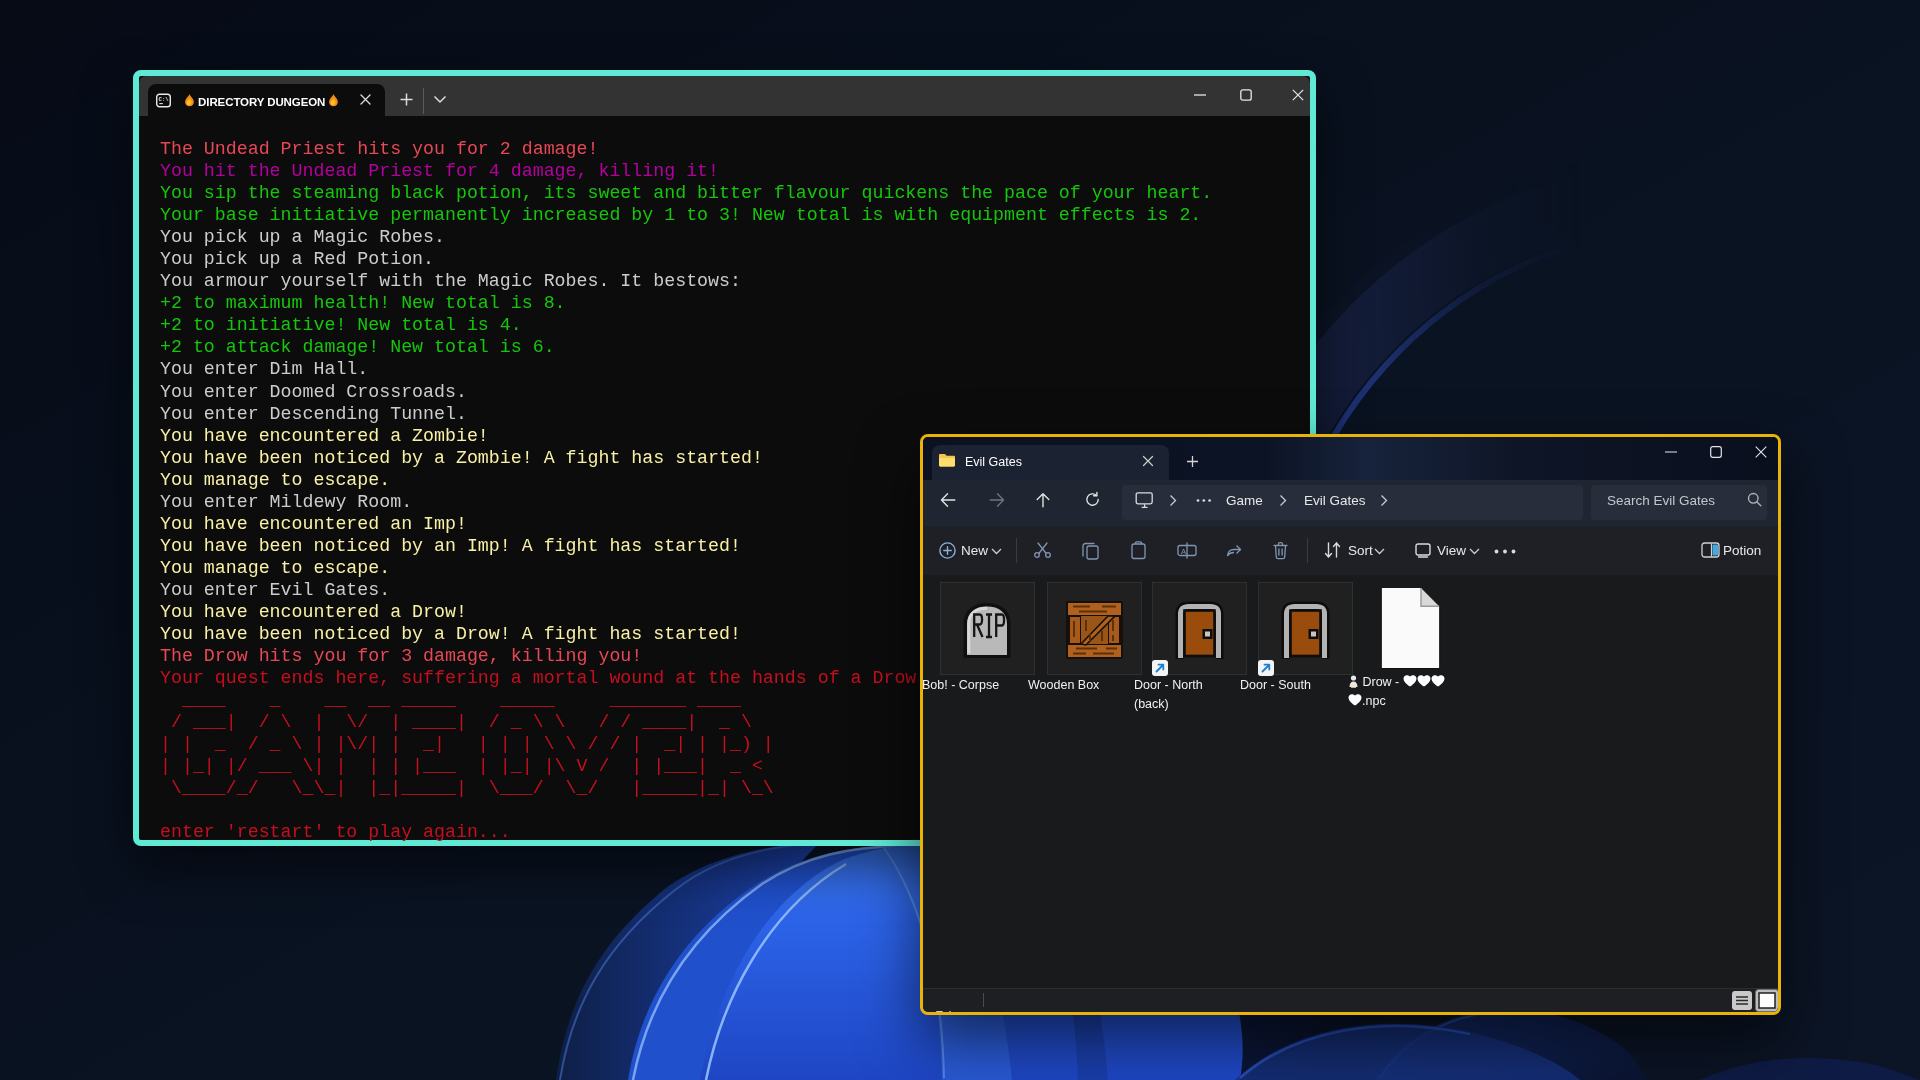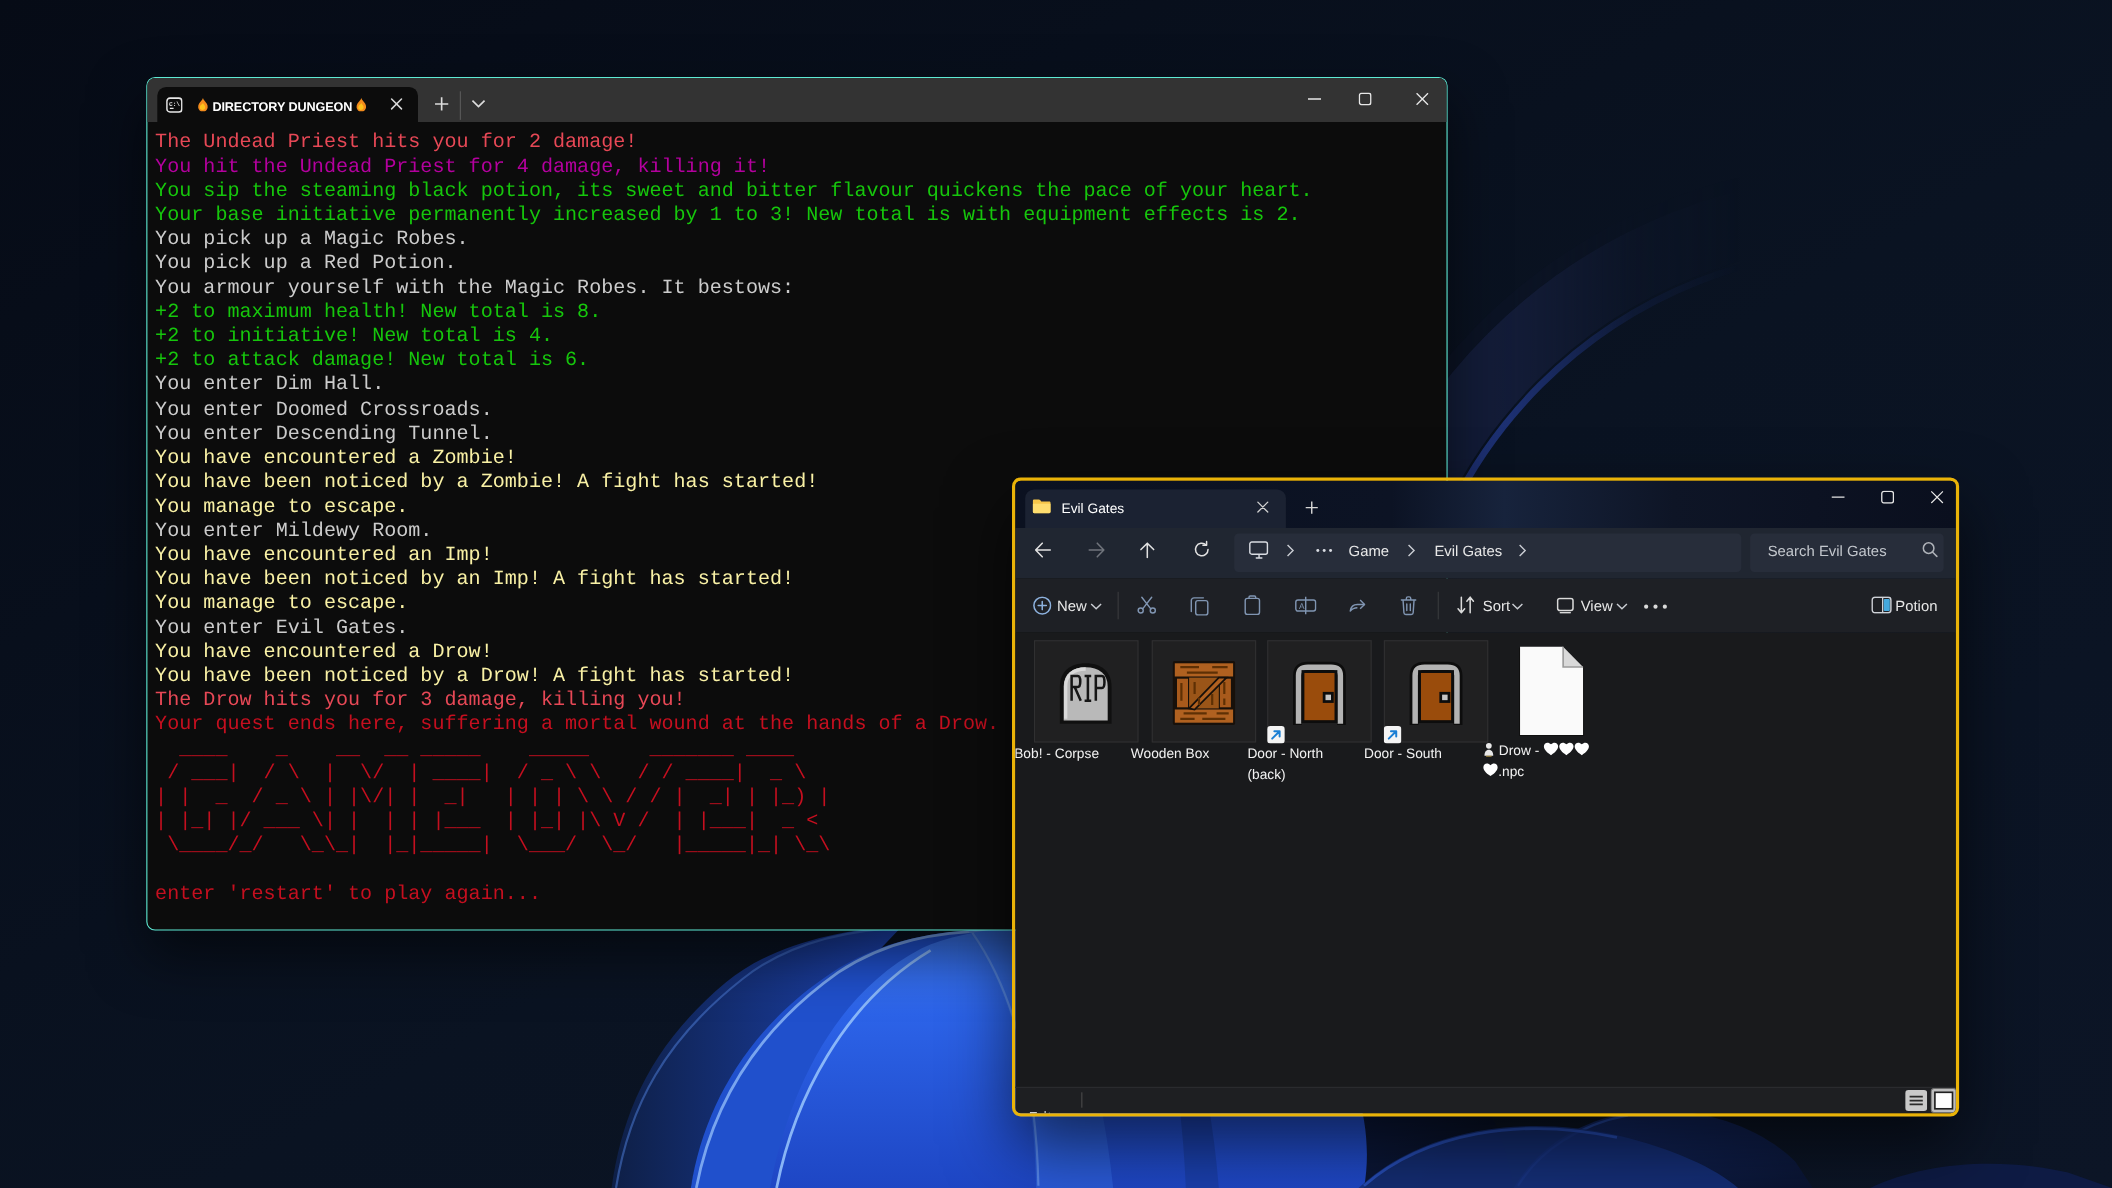--- a/index.html
+++ b/index.html
@@ -1,34 +1,34 @@
 <!DOCTYPE html>
 <html><head>
 <meta charset="utf-8">
 <style>
 html,body{margin:0;padding:0;width:1920px;height:1080px;overflow:hidden;background:#0a0f1c;
 font-family:"Liberation Sans",sans-serif;}
 #wall{position:absolute;left:0;top:0;width:1920px;height:1080px;}
 
 #term{position:absolute;left:133px;top:70px;width:1183px;height:776px;background:#0c0c0c;
-border-radius:8px;border:1px solid #5eead4;box-sizing:border-box;box-shadow:0 22px 50px rgba(0,0,0,.55);}
+border-radius:8px;border:6px solid #5eead4;box-sizing:border-box;box-shadow:0 22px 50px rgba(0,0,0,.55);}
 #ttitle{position:absolute;left:0;top:0;right:0;height:40px;background:#333333;border-radius:7px 7px 0 0;}
 #ttab{position:absolute;left:9px;top:8px;width:237px;height:32px;background:#0c0c0c;border-radius:8px 8px 0 0;}
 #ttab .tico{position:absolute;left:8px;top:9px;}
 #ttab .tlab{position:absolute;left:36px;top:8px;font-size:11.5px;font-weight:bold;color:#fff;letter-spacing:-.1px;white-space:nowrap;}
 .flame{display:inline-block;position:relative;top:1px;}
 #ttab .tx{position:absolute;left:211px;top:9px;}
 #tplus{position:absolute;left:260px;top:16px;}
 #tdiv{position:absolute;left:284px;top:12px;width:1px;height:26px;background:#5a5a5a;}
 #tchev{position:absolute;left:294px;top:19px;}
 .wbtn{position:absolute;top:13px;}
 #tmin{left:1055px;}
 #tmax{left:1101px;}
 #tclose{left:1153px;}
-#tbody{position:absolute;left:7px;top:48px;margin:0;padding:0;font-family:"Liberation Mono",monospace;
+#tbody{position:absolute;left:7px;top:48px;margin:14px;padding:0;font-family:"Liberation Mono",monospace;
 font-size:18.27px;line-height:22.05px;white-space:pre;}
 .c-br{color:#e74856}.c-pu{color:#b4009e}.c-gr{color:#16c60c}.c-wh{color:#cccccc}
 .c-ye{color:#f9f1a5}.c-re{color:#c50f1f}
 
 #exp{position:absolute;left:920px;top:434px;width:861px;height:581px;border-radius:8px;
 border:3px solid #eab308;box-sizing:border-box;overflow:hidden;box-shadow:0 26px 60px rgba(0,0,0,.6);}
 #etabbar{position:absolute;left:0;top:0;right:0;height:43px;
 background:linear-gradient(90deg,#0b1120 0%,#0c1324 40%,#17233c 52%,#0e1526 70%,#0a0f1e 100%);}
 #etab{position:absolute;left:9px;top:8px;width:237px;height:35px;background:#1b2232;border-radius:8px 8px 0 0;}
 #etab .elab{position:absolute;left:33px;top:10px;font-size:12.5px;color:#ffffff;}

